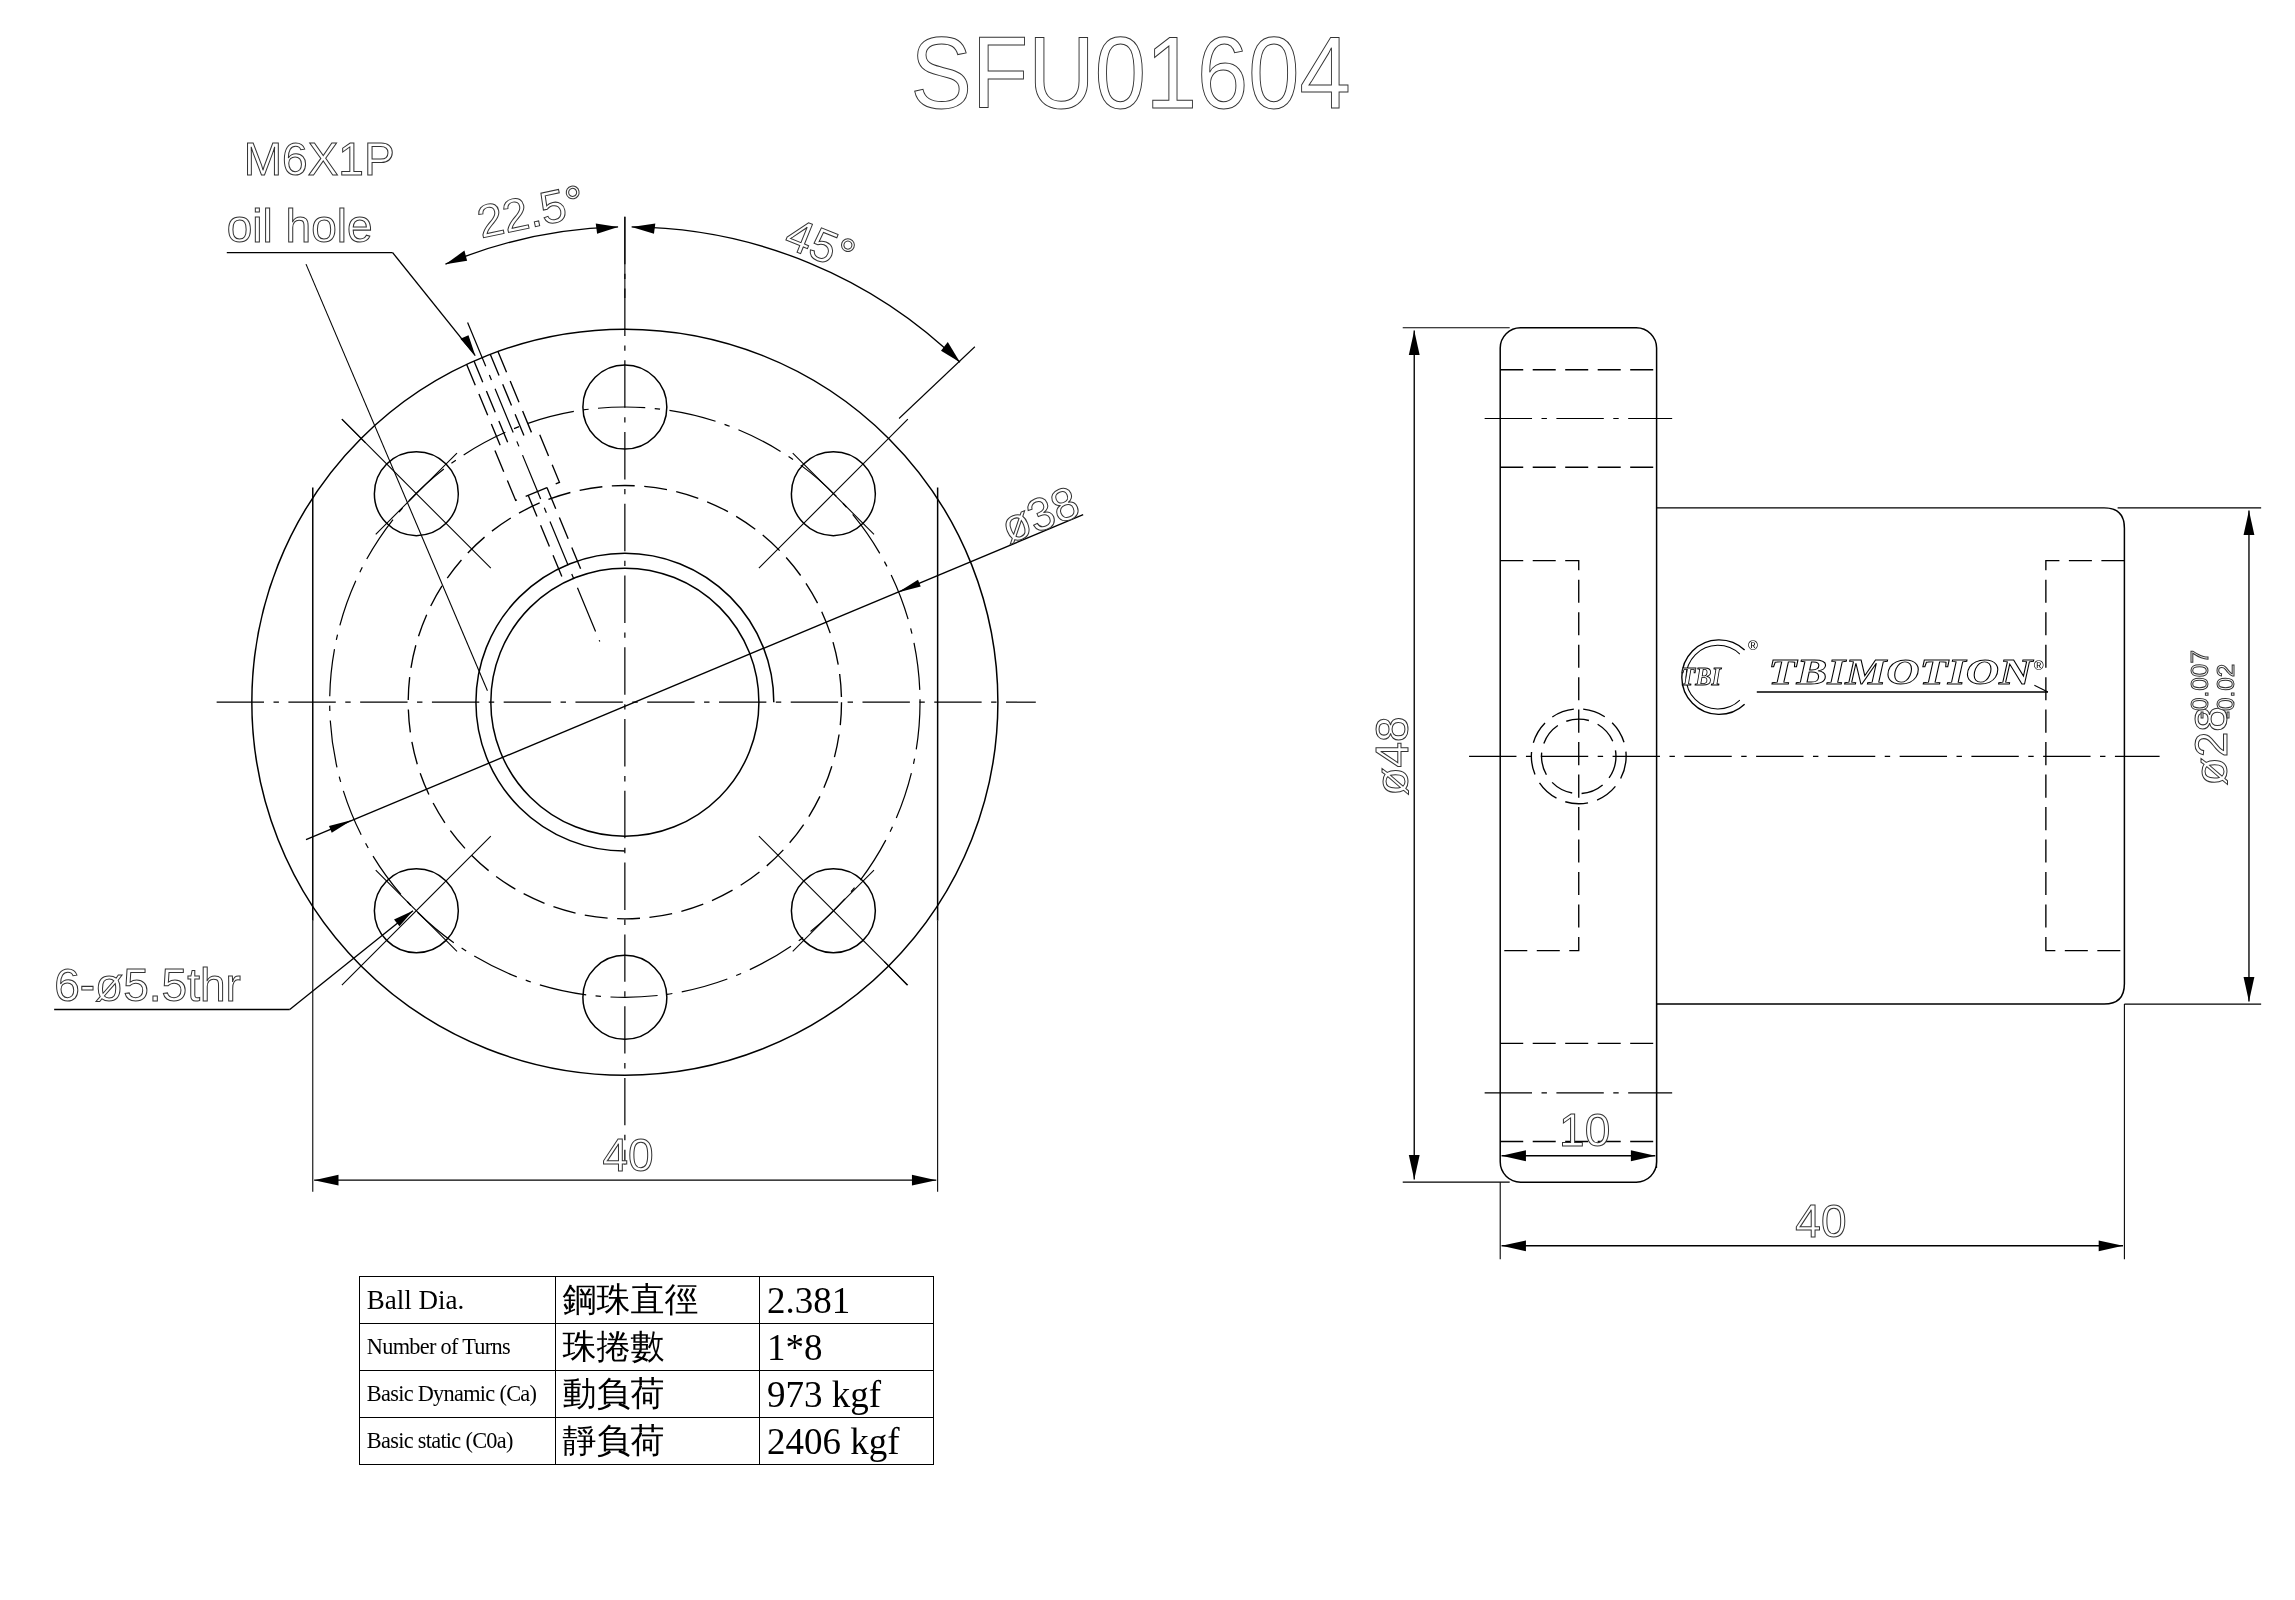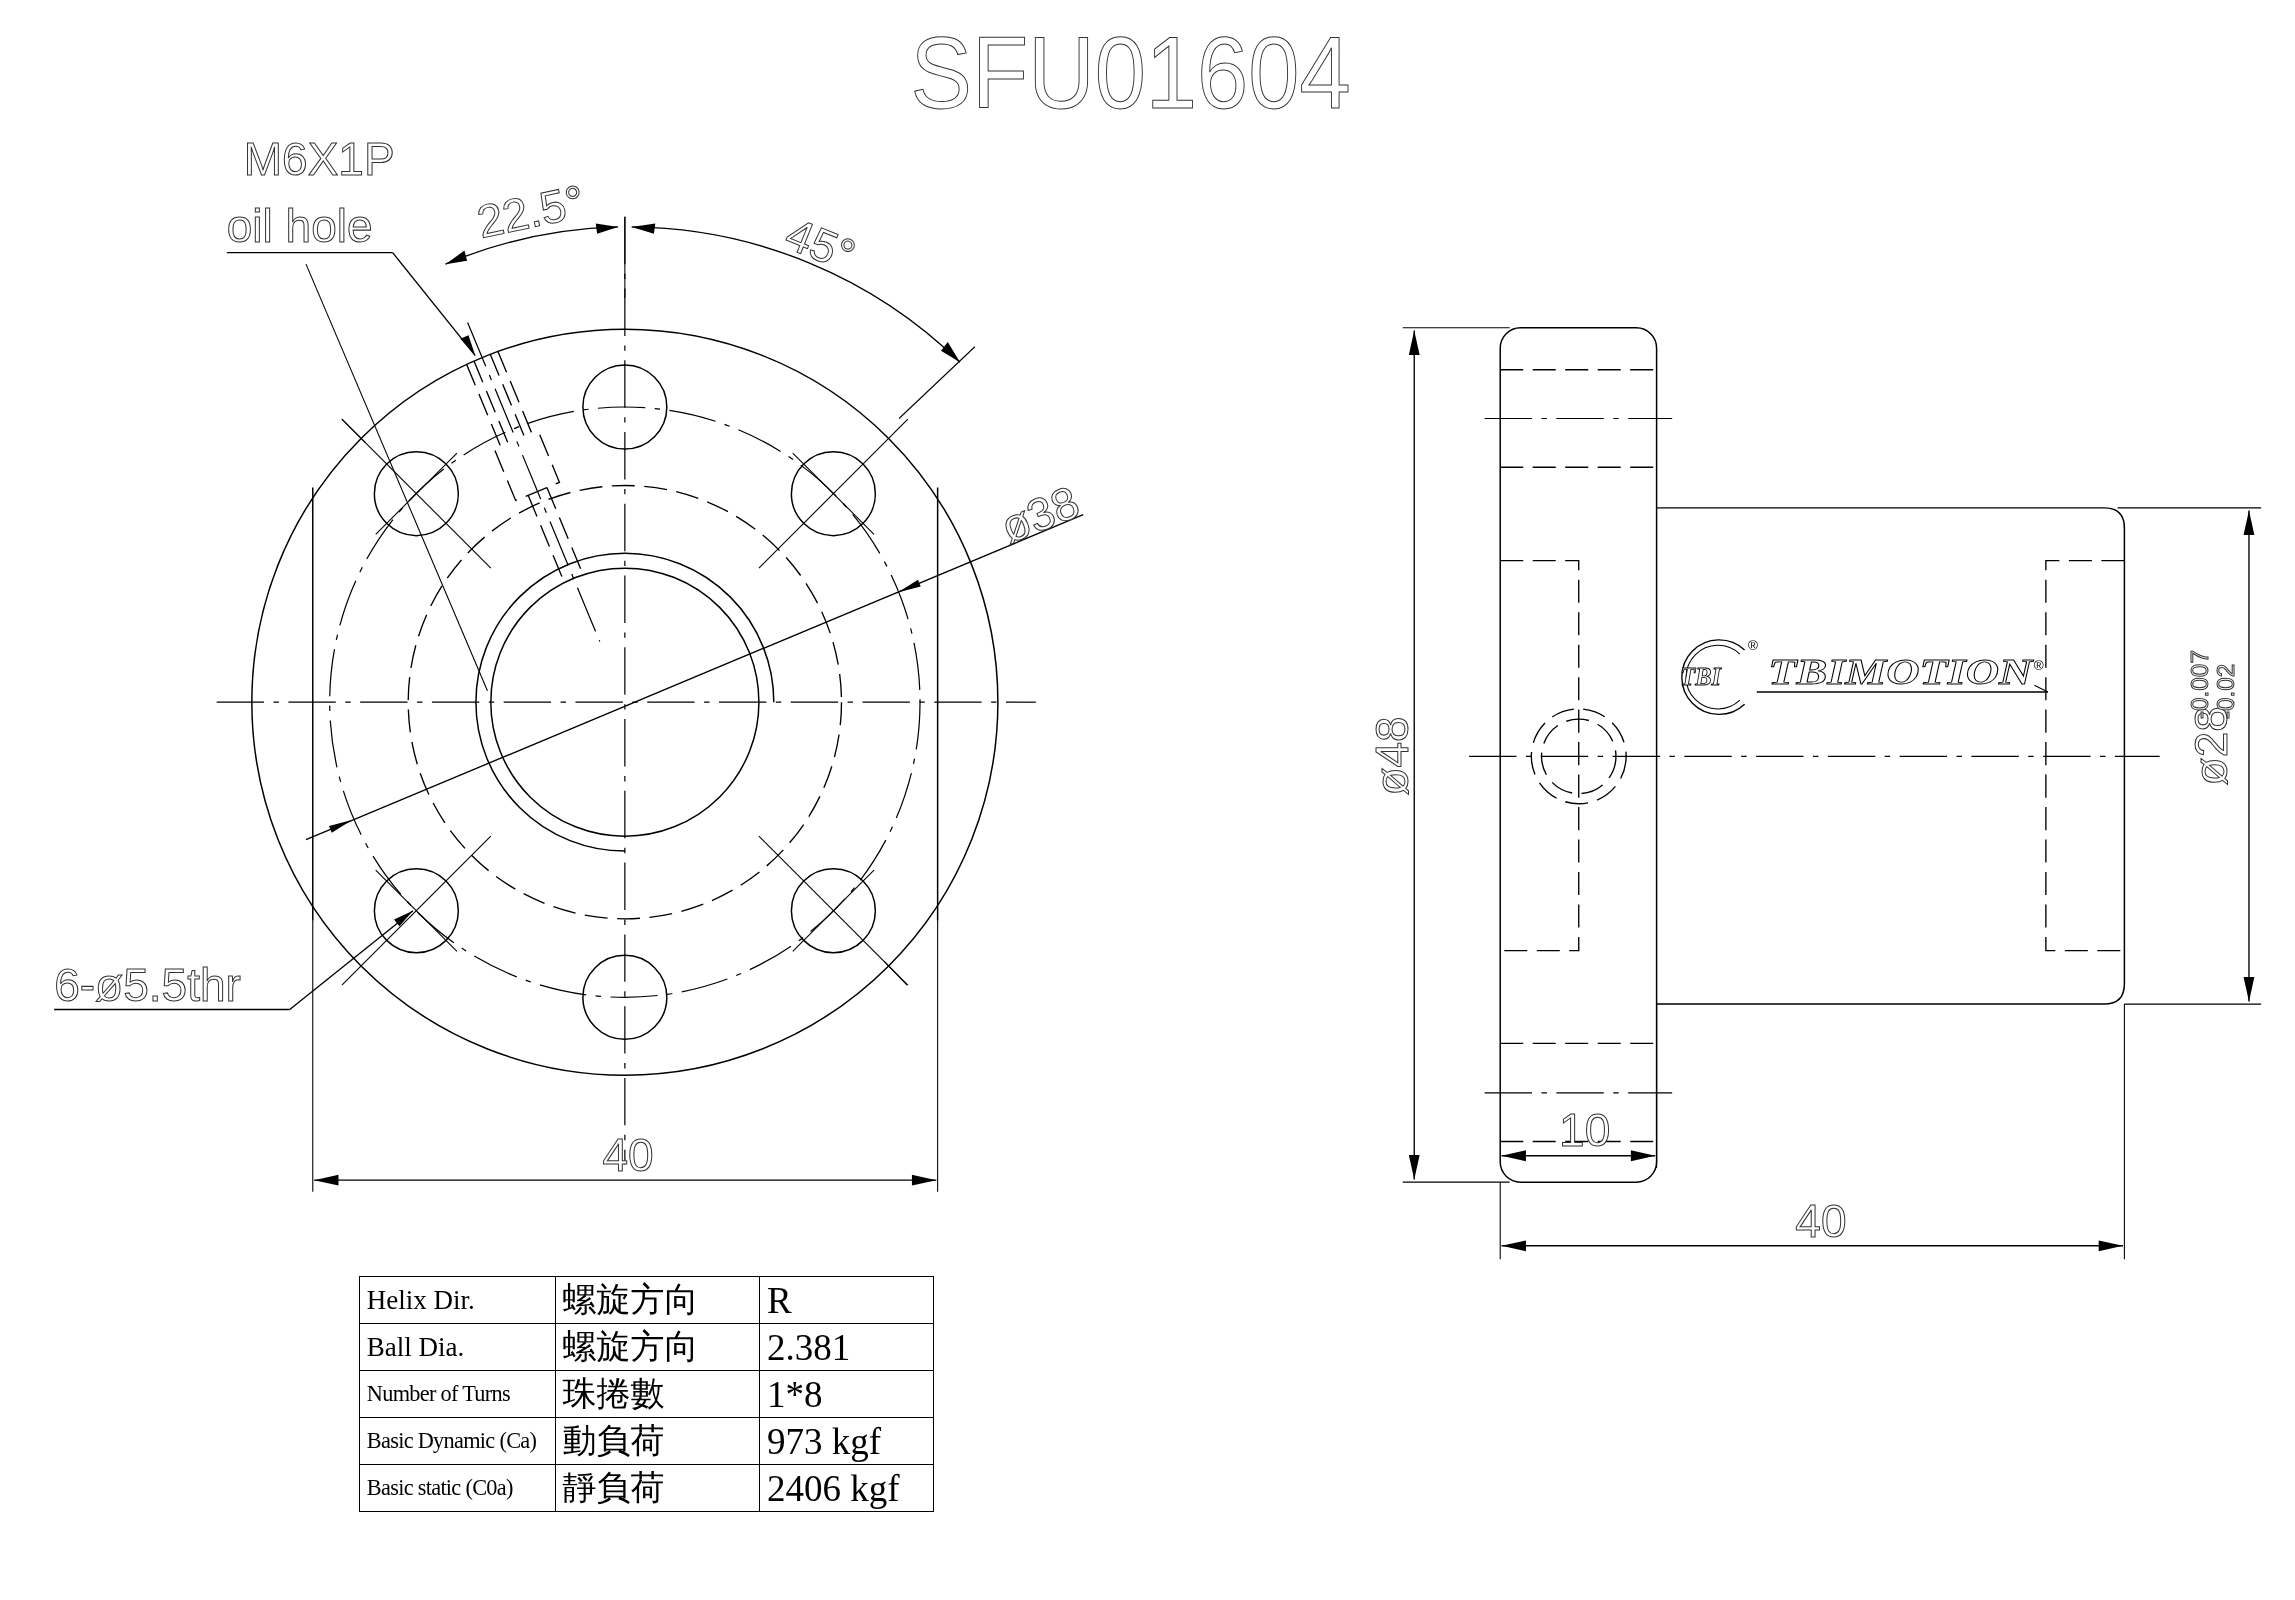--- a/index.html
+++ b/index.html
@@ -193,28 +193,23 @@
       <line class="dim" x1="2218" y1="1840" x2="3136" y2="1840"></line>
       <polygon class="arrow" points="2218,1840 2254,1832 2254,1848"></polygon>
       <polygon class="arrow" points="3136,1840 3100,1832 3100,1848"></polygon>
       <text x="2652" y="1827" font-size="68" class="cadtxt">40</text>
     </g>
   </g>
 </svg>
 
 <table class="tbl">
   <tbody>
-      <tr>
-    <td class="c0">Helix  Dir.</td>
-    <td class="c1">螺旋方向</td>
-    <td class="c2">R</td>
-  </tr>
   <tr>
     <td class="c0">Ball Dia.</td>
-    <td class="c1">螺旋方向</td>
+    <td class="c1">鋼珠直徑</td>
     <td class="c2">2.381</td>
   </tr>
   <tr>
     <td class="c0 small">Number of Turns</td>
     <td class="c1">珠捲數</td>
     <td class="c2">1*8</td>
   </tr>
   <tr>
     <td class="c0 small">Basic Dynamic (Ca)</td>
     <td class="c1">動負荷</td>

